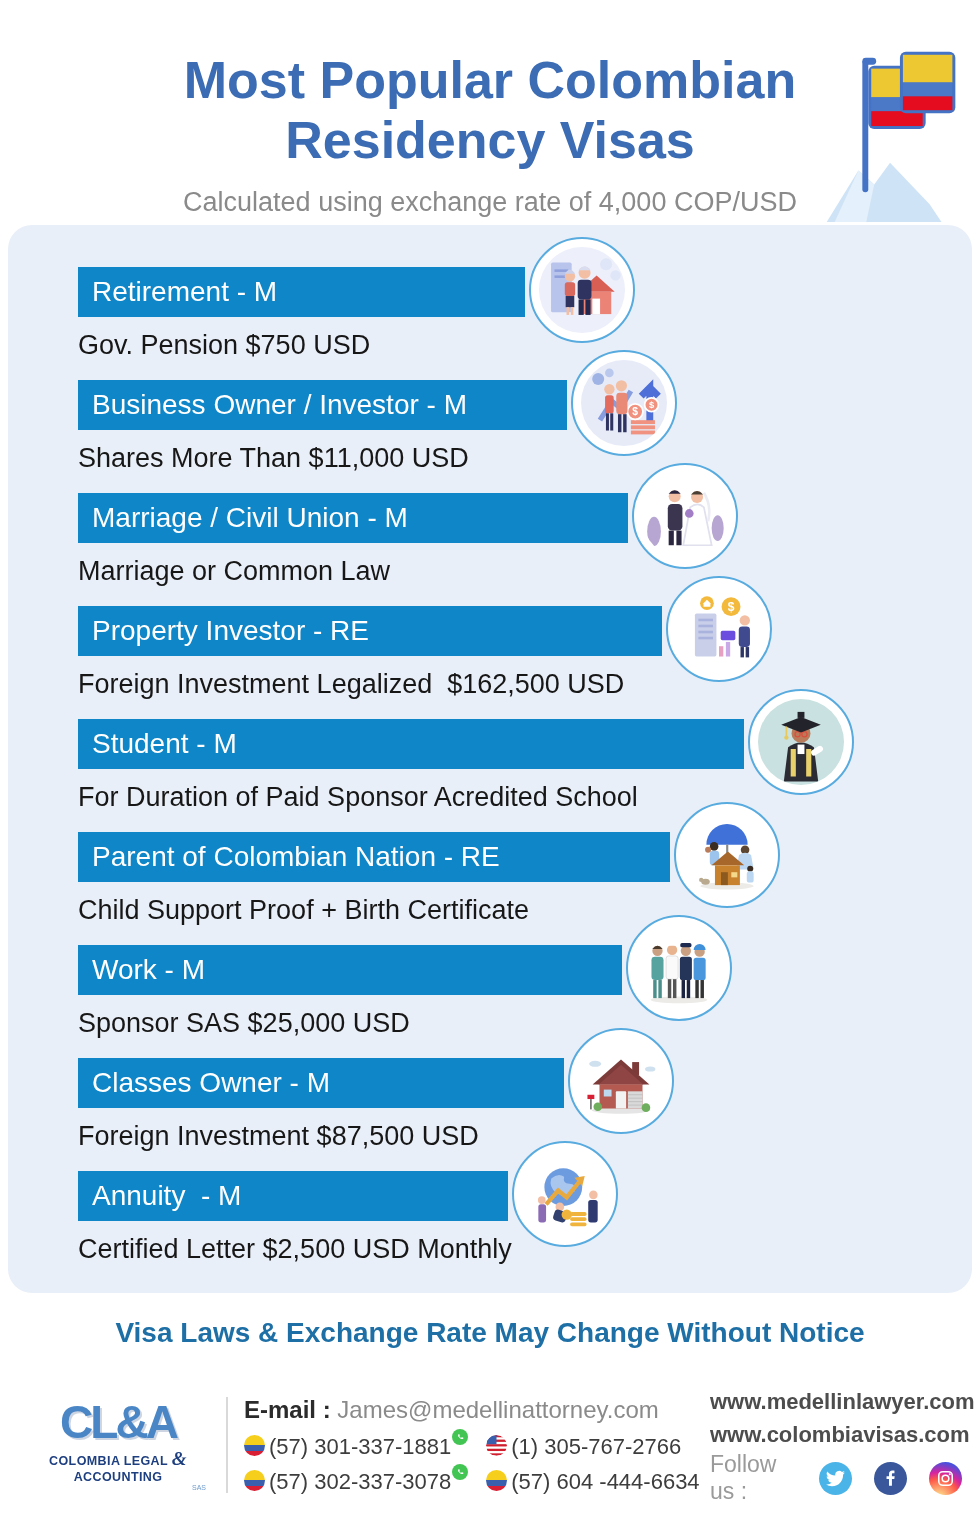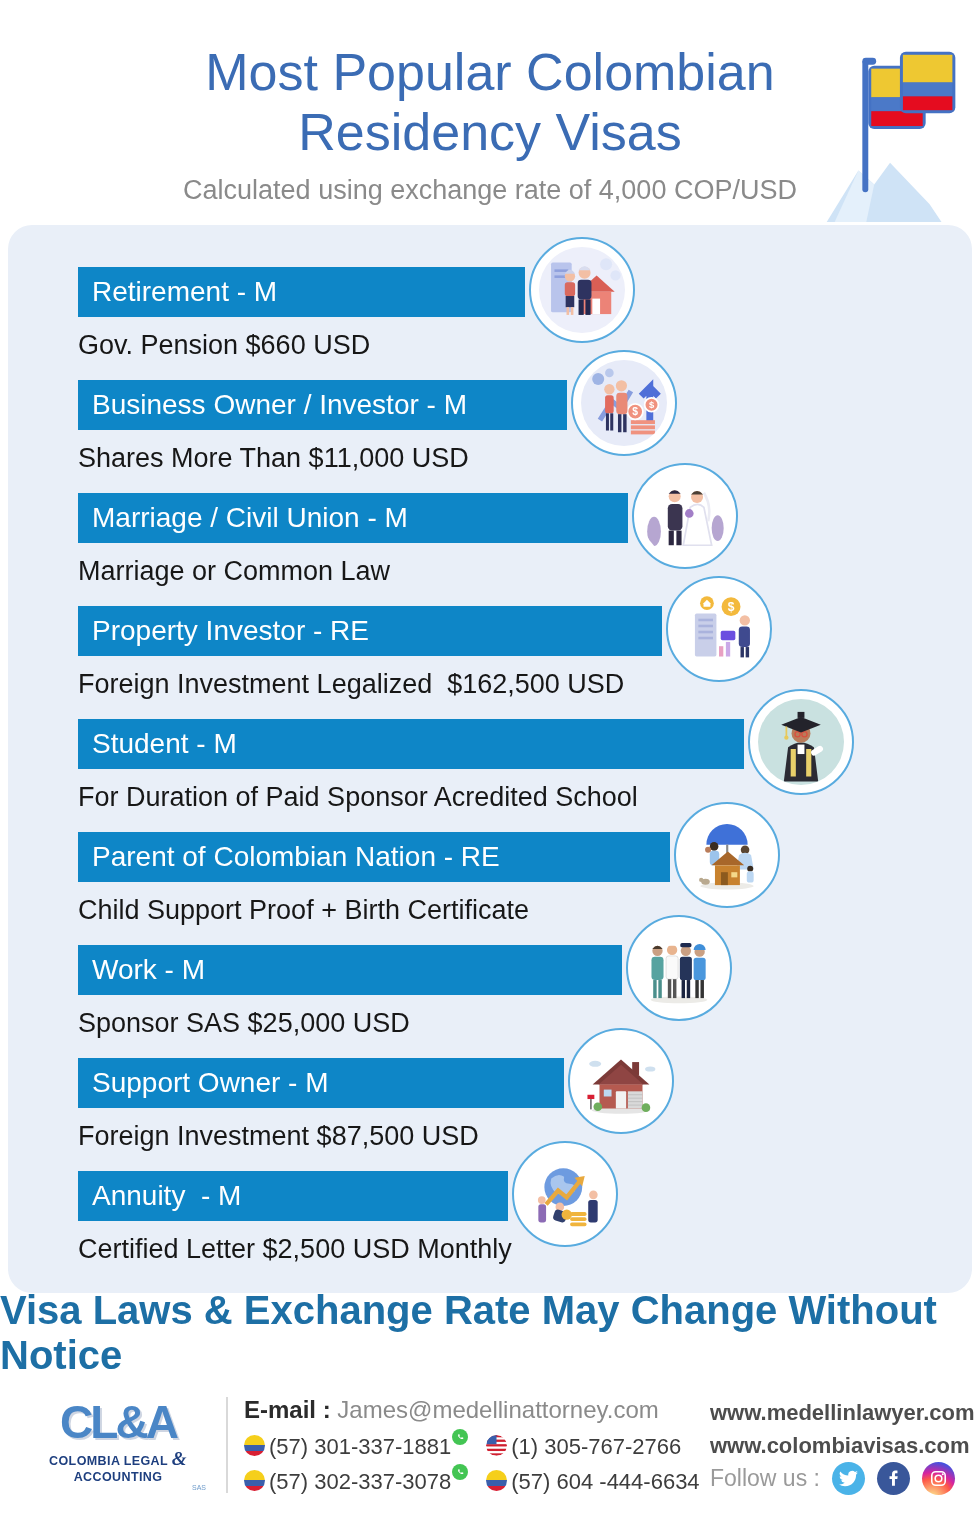--- a/index.html
+++ b/index.html
@@ -10,38 +10,38 @@
     --ring-blue:#58abdf;
   }
   *{box-sizing:border-box}
   html,body{margin:0;padding:0}
   body{
     width:980px;height:1525px;overflow:hidden;background:#fff;position:relative;
     font-family:"Liberation Sans",sans-serif;
   }
   
   .header{position:relative;height:225px;text-align:center;padding-top:34px}
-  .title{color:var(--title-blue);font-size:52px;font-weight:normal;line-height:1.16;margin:8px}
+  .title{color:var(--title-blue);font-size:52px;font-weight:bold;line-height:1.16;margin:16px}
   .subtitle{color:#8a8a8a;font-size:27px;font-weight:500;margin-top:12px}
   .flags{position:absolute;top:34px;right:16px;width:140px;height:188px}
   
   .panel{margin:0 8px;height:1068px;background:var(--panel-bg);border-radius:24px;
          padding:42px 0 0 70px}
   .row{position:relative;height:113px}
   .bar{width:var(--bw);height:50px;background:var(--bar-blue);display:flex;align-items:center;
        padding-left:14px}
   .bar span{color:#fff;font-size:28px;font-weight:400;white-space:pre}
   .desc{margin-top:13px;font-size:27px;color:#171717;white-space:pre}
   .circle{position:absolute;top:-30px;left:calc(var(--bw) + 4px);width:106px;height:106px;
           background:#fff;border:2px solid var(--ring-blue);border-radius:50%;
           display:flex;align-items:center;justify-content:center}
   .ill{width:86px;height:86px;border-radius:50%;overflow:hidden;display:block}
   
   .notice{height:80px;display:flex;align-items:center;justify-content:center;
-          color:var(--notice-blue);font-size:40px;font-weight:bold}
+          color:var(--notice-blue);font-size:28px;font-weight:bold}
   
   .footer{height:152px;display:flex;align-items:center;padding:0 18px 8px 20px}
   .logo{width:196px;flex:none;text-align:center}
   .logo-acronym{font-size:46px;font-weight:800;letter-spacing:-3px;color:#4a86c6;line-height:1;
                 text-shadow:2px 2px 0 rgba(31,63,122,.22)}
   .logo-name{margin-top:3px;color:#1e3f7f;font-size:12.5px;font-weight:bold;letter-spacing:.4px}
   .logo-name .amp{font-family:"Liberation Serif",serif;font-size:19px;font-style:italic;font-weight:bold}
   .logo-sas{font-size:7px;color:#6f9ccb;text-align:right;padding-right:10px}
   .fdivider{width:2px;height:96px;background:#d9d9d9;margin:0 16px 0 10px;flex:none}
   .contact{flex:1}
@@ -49,21 +49,21 @@
   .email-label{font-weight:bold;color:#2b2b2b}
   .email{color:#8a8a8a}
   .phones{display:grid;grid-template-columns:auto auto;column-gap:18px;row-gap:9px;justify-content:start}
   .phone{display:flex;align-items:flex-start;font-size:22px;font-weight:500;color:#3d3d3d}
   .flag{width:21px;height:21px;border-radius:50%;margin-right:4px;margin-top:1px;flex:none}
   .flag.co{background:linear-gradient(#f5cf1b 0 50%, #3a5fac 50% 75%, #d81f33 75%)}
   .wa{width:16px;height:16px;border-radius:50%;background:#43c553;margin:-5px 0 0 1px;flex:none;
       display:flex;align-items:center;justify-content:center}
   .right{width:252px;flex:none}
   .website{font-size:22px;font-weight:bold;color:#4d4d4d;line-height:1.5;display:block;text-decoration:none}
-  .follow{display:flex;align-items:center;gap:12px}
+  .follow{display:flex;align-items:center;gap:22px}
   .follow-label{font-size:23px;color:#9a9a9a}
   .soc{width:33px;height:33px;border-radius:50%;display:flex;align-items:center;justify-content:center;flex:none}
   .soc.tw{background:#4ab3e8}
   .soc.fb{background:#39579a}
   .soc.ig{background:radial-gradient(circle at 30% 110%,#fdf497 0%,#fd5949 45%,#d6249f 60%,#285AEB 90%)}
 </style>
 </head>
 <body>
 
 <div class="header">
@@ -91,21 +91,21 @@
     </g>
   </svg>
 </div>
 
 <div class="panel">
 
   <div class="row" style="--bw:447px">
     <div class="bar">
         <span>Retirement - M</span>
       </div>
-    <div class="desc">Gov. Pension $660 USD</div>
+    <div class="desc">Gov. Pension $750 USD</div>
     <div class="circle">
       <svg class="ill" viewBox="0 0 100 100">
           <rect width="100" height="100" fill="#edeffa"></rect>
         <rect x="14" y="18" width="24" height="58" rx="2" fill="#b9c4ec"></rect>
         <rect x="18" y="26" width="16" height="3" fill="#8fa0dd"></rect>
           <rect x="18" y="33" width="16" height="3" fill="#8fa0dd"></rect>
         <circle cx="78" cy="20" r="7" fill="#dfe6f8"></circle>
           <circle cx="89" cy="33" r="6" fill="#dfe6f8"></circle>
         <polygon points="46,52 67,33 88,52" fill="#d95f55"></polygon>
         <rect x="51" y="52" width="33" height="26" fill="#ec8377"></rect>
@@ -288,21 +288,21 @@
           <path d="M67 29 a7 7 0 0 1 14 0 z" fill="#3f8fd9"></path>
         <rect x="67" y="38" width="14" height="26" rx="3" fill="#4a97dd"></rect>
         <rect x="69" y="64" width="4" height="21" fill="#333"></rect>
           <rect x="75" y="64" width="4" height="21" fill="#333"></rect>
       </svg>
     </div>
   </div>
 
   <div class="row" style="--bw:486px">
     <div class="bar">
-        <span>Support Owner - M</span>
+        <span>Classes Owner - M</span>
       </div>
     <div class="desc">Foreign Investment $87,500 USD</div>
     <div class="circle">
       <svg class="ill" viewBox="0 0 100 100">
           <rect width="100" height="100" fill="#ffffff"></rect>
         <ellipse cx="20" cy="30" rx="7" ry="3.5" fill="#cfe0ef"></ellipse>
           <ellipse cx="84" cy="36" rx="6" ry="3" fill="#cfe0ef"></ellipse>
         <ellipse cx="50" cy="84" rx="34" ry="4" fill="#e5e5e5"></ellipse>
         <rect x="63" y="28" width="8" height="15" fill="#7c3a38"></rect>
         <polygon points="17,54 50,25 83,54" fill="#7c3a38"></polygon>

